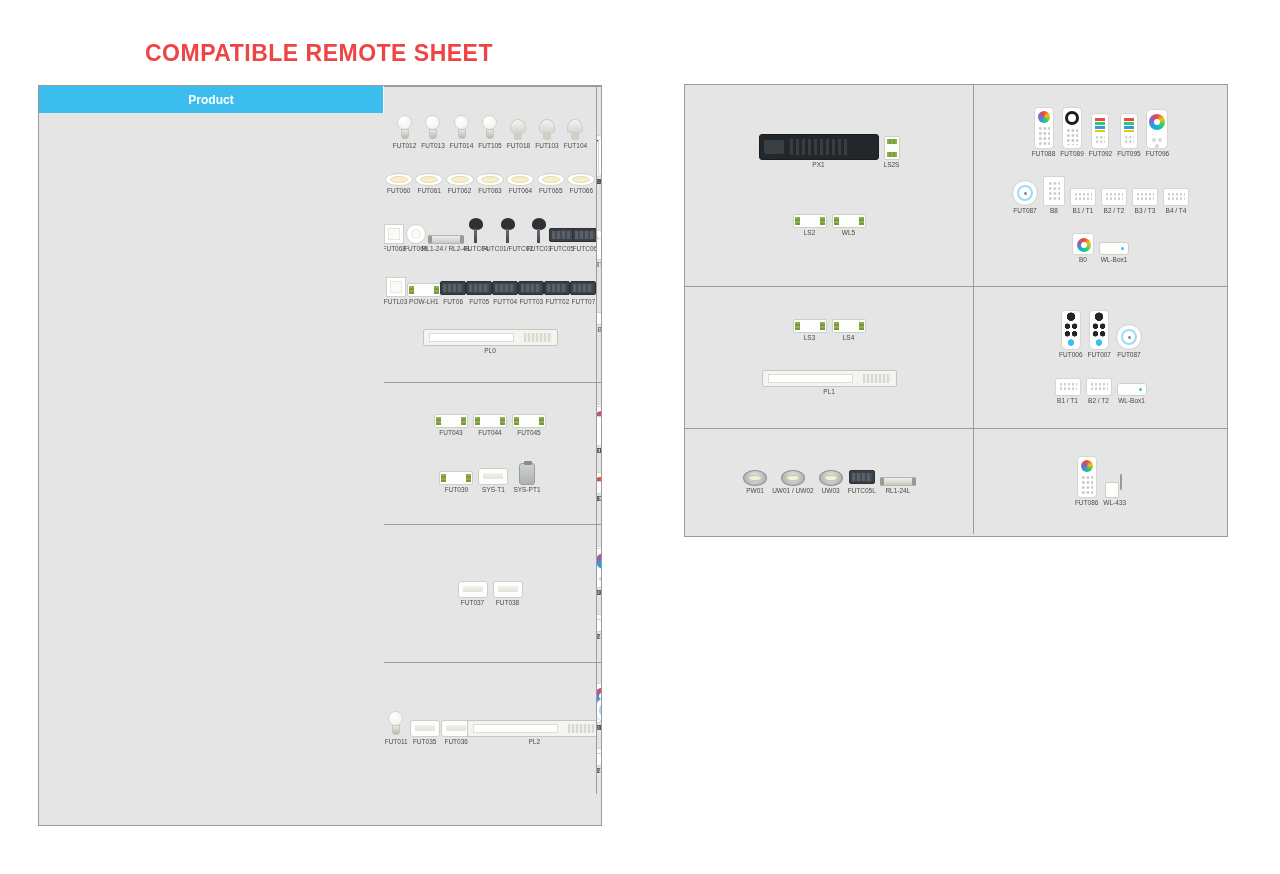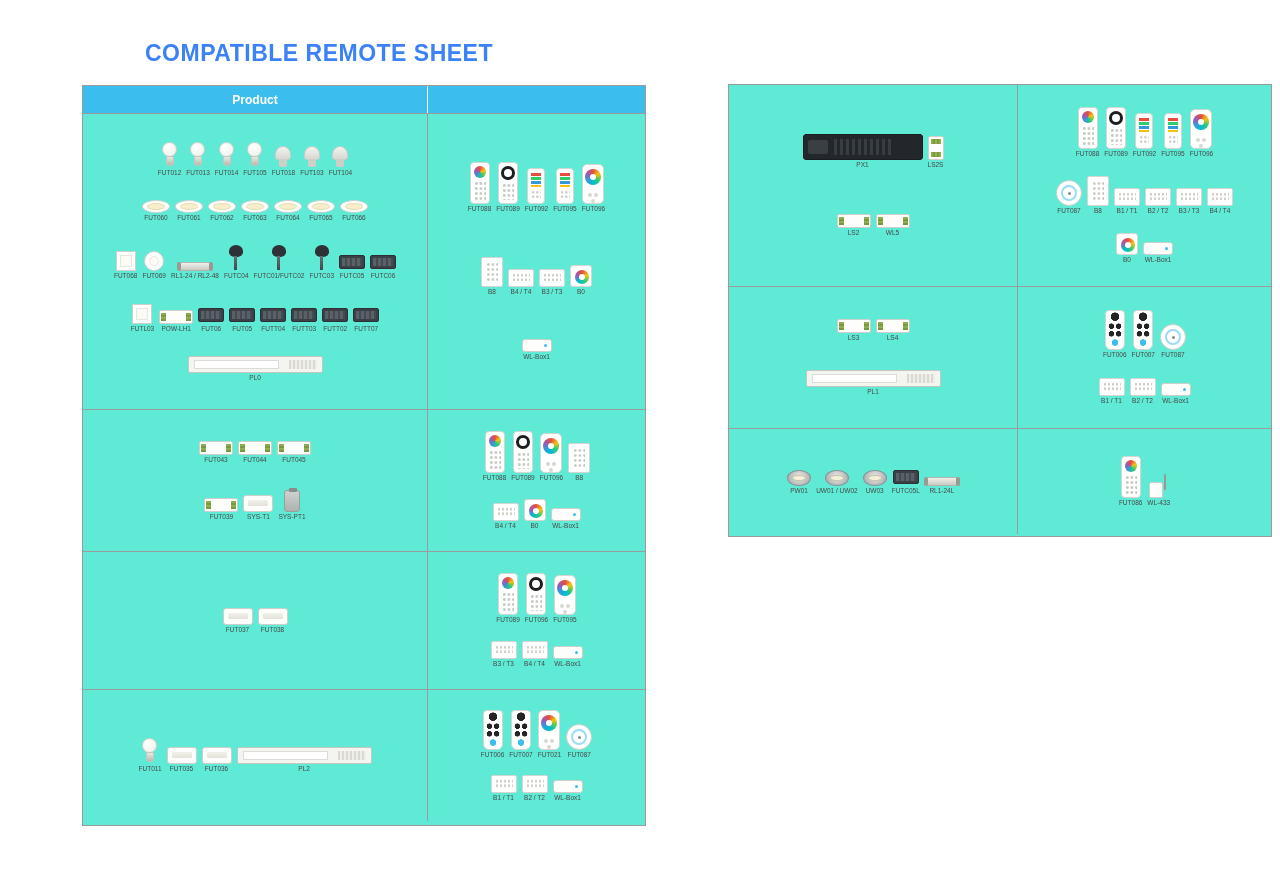--- a/index.html
+++ b/index.html
@@ -2,25 +2,25 @@
 <html><head>
 <meta charset="utf-8">
 <style>
   html,body{margin:0;padding:0;}
   body{
     width:1280px;height:874px;position:relative;background:#ffffff;
     font-family:"Liberation Sans", sans-serif;overflow:hidden;
   }
   .title{
     position:absolute;left:145px;top:40px;
-    font-size:23px;font-weight:bold;color:#3b82f6;letter-spacing:.5px;
+    font-size:23px;font-weight:bold;color:#ef4444;letter-spacing:.5px;
   }
   .table{
     position:absolute;border:1px solid #9b9b9b;box-sizing:border-box;
-    display:flex;flex-direction:column;background:#5eead4;margin-left:44px;
+    display:flex;flex-direction:row;background:#e5e5e5;
   }
   .table.left{left:38px;top:85px;width:564px;height:741px;}
   .table.right{left:684px;top:84px;width:544px;height:453px;}
   .thead{height:27px;flex:0 0 27px;display:flex;background:#3bbdee;}
   .th{
     display:flex;align-items:center;justify-content:center;
     color:#fff;font-weight:bold;font-size:12px;box-sizing:border-box;
   }
   .th.product{width:345px;border-right:1px solid #ffffff;}
   .th.remote{flex:1;}

